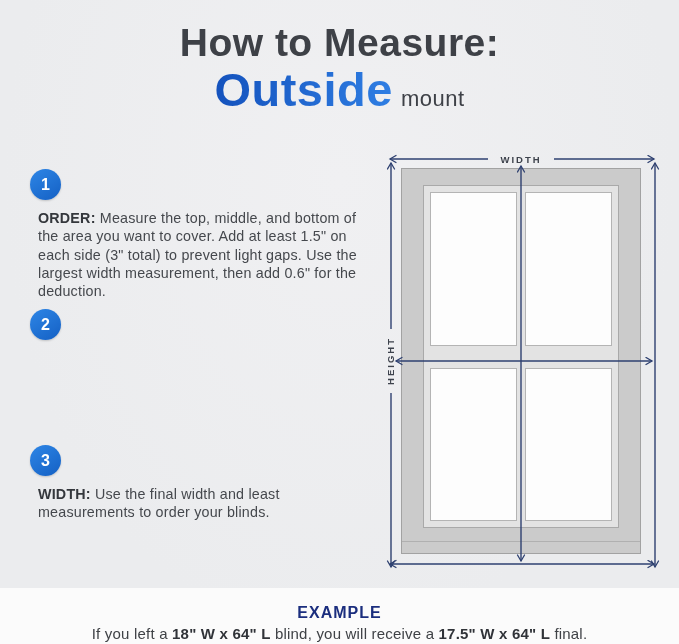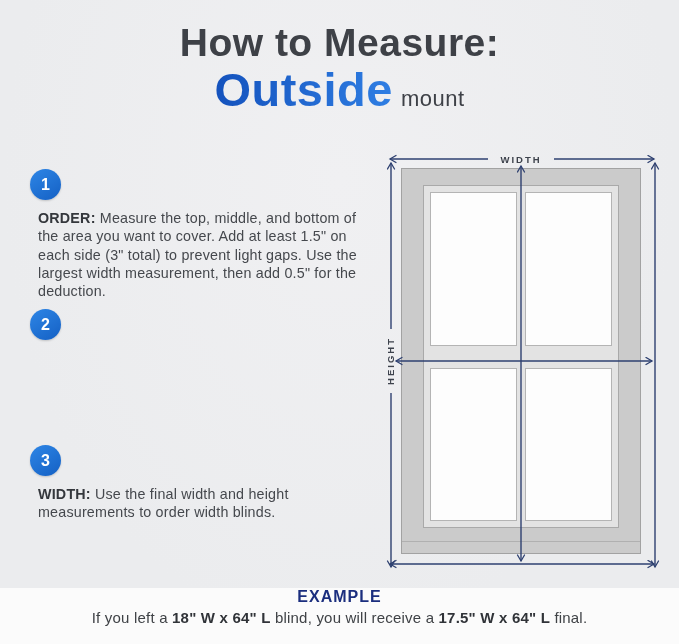--- a/index.html
+++ b/index.html
@@ -61,21 +61,21 @@
   .arrows text{
     font-family:"Liberation Sans", sans-serif; font-size:9.5px; font-weight:700;
     letter-spacing:2px; fill:#3d424c;
   }
   
   .footer{
     position:absolute; left:0; top:588px; width:100%; height:56px;
     background:var(--footer-background,#fbfbfb); text-align:center;
   }
   .example-heading{
-    margin-top:0; font-size:16px; font-weight:700; letter-spacing:1px;
+    margin-top:16px; font-size:16px; font-weight:700; letter-spacing:1px;
     color:var(--example-heading,#1b2e7e);
   }
   .example-text{
     margin:3px 0 0 0; font-size:15px; color:#3f4246; letter-spacing:0.2px;
   }
   .example-text strong{font-weight:700; color:#303338;}
 </style>
 </head>
 <body>
 
@@ -83,33 +83,33 @@
 
   <header class="title-block">
     <div class="title-line1">How to Measure:</div>
     <div class="title-line2"><span class="title-highlight">Outside</span><span class="title-rest">mount</span></div>
   </header>
 
   <section class="step step-1">
     <div class="step-badge">1</div>
     <p class="step-text">
       <strong>ORDER:</strong>
-      <span>Measure the top, middle, and bottom of the area you want to cover. Add at least 1.5" on each side (3" total) to prevent light gaps. Use the largest width measurement, then add 0.5" for the deduction.</span>
+      <span>Measure the top, middle, and bottom of the area you want to cover. Add at least 1.5" on each side (3" total) to prevent light gaps. Use the largest width measurement, then add 0.6" for the deduction.</span>
     </p>
   </section>
 
   <section class="step step-2">
     <div class="step-badge">2</div>
   </section>
 
   <section class="step step-3">
     <div class="step-badge">3</div>
     <p class="step-text">
       <strong>WIDTH:</strong>
-      <span>Use the final width and height measurements to order width blinds.</span>
+      <span>Use the final width and least measurements to order your blinds.</span>
     </p>
   </section>
 
   <div class="diagram">
     <div class="window">
       <div class="window-sash">
         <div class="window-pane"></div>
         <div class="window-pane"></div>
         <div class="window-pane"></div>
         <div class="window-pane"></div>

